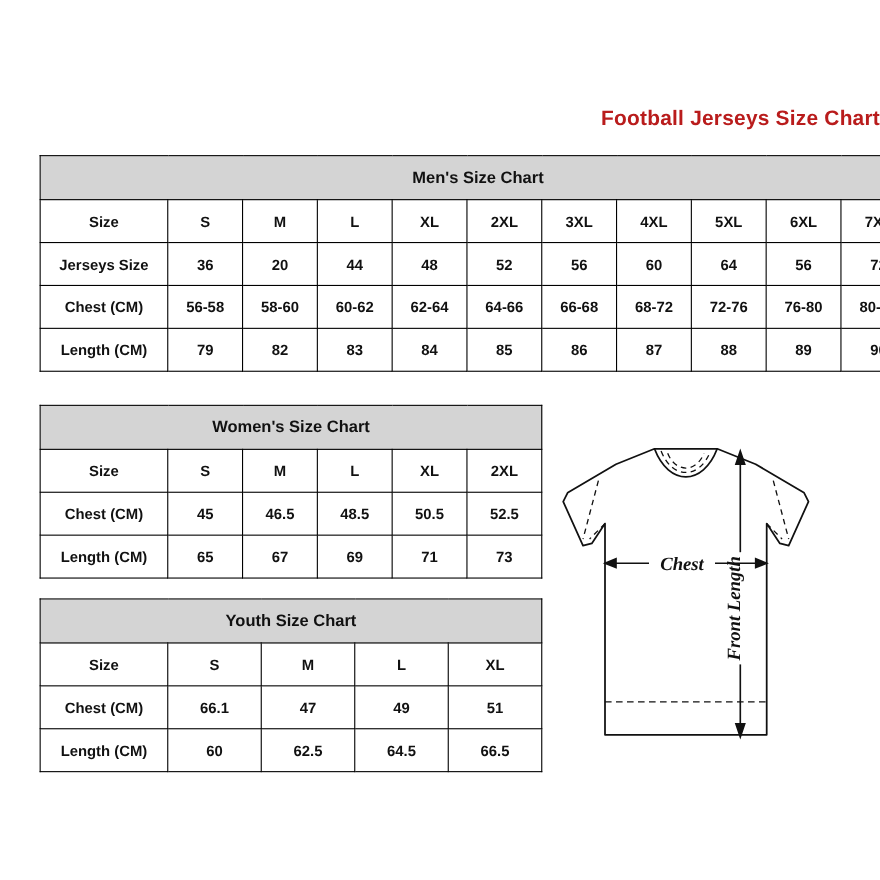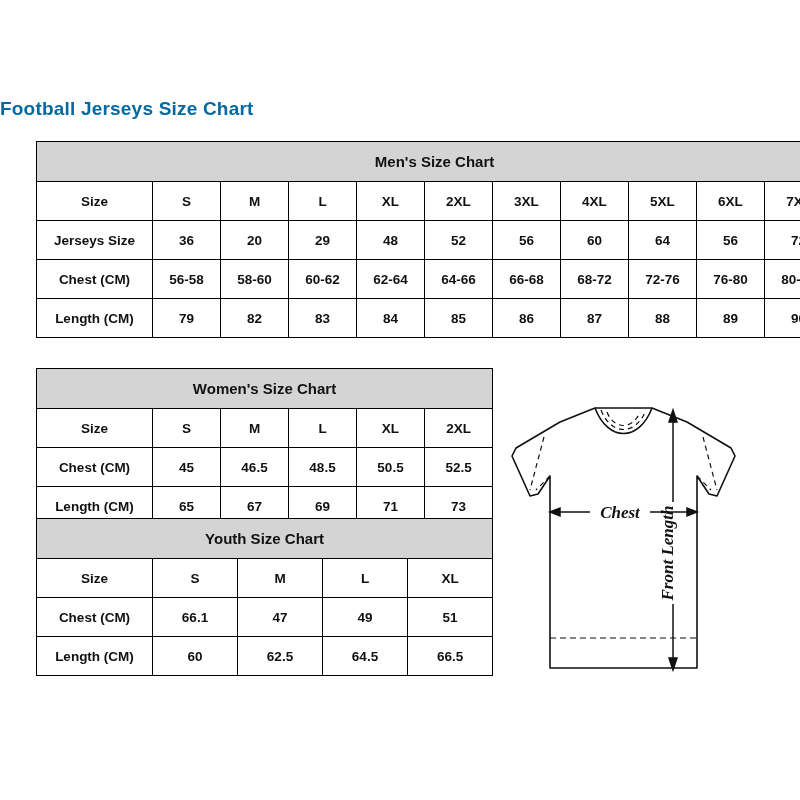--- a/index.html
+++ b/index.html
@@ -14,24 +14,24 @@
     color: #111111;
     position: relative;
     overflow: hidden;
   }
 
   #page-title {
     position: absolute;
     top: 98px;
     left: 0;
     width: 800px;
-    text-align: left;
+    text-align: right;
     font-size: 19px;
     font-weight: bold;
-    color: #0369a1;
+    color: #b91c1c;
     letter-spacing: 0.2px;
   }
 
   table.size-table {
     border-collapse: collapse;
     table-layout: fixed;
     position: absolute;
     background: #fff;
   }
   table.size-table td, table.size-table th {
@@ -72,21 +72,21 @@
     top: 368px;
     width: 456px;
     padding-left: 35px;
   }
   #womens-table col.lbl { width: 116px; }
   #womens-table col.val { width: 68px; }
 
   
   #youth-table {
     left: 36px;
-    top: 518px;
+    top: 544px;
     width: 456px;
     padding-left: 14px;
   }
   #youth-table col.lbl { width: 116px; }
   #youth-table col.val { width: 85px; }
 
   
   #shirt-diagram {
     position: absolute;
     left: 500px;
@@ -139,21 +139,21 @@
       <td>3XL</td>
       <td>4XL</td>
       <td>5XL</td>
       <td>6XL</td>
       <td>7XL</td>
     </tr>
     <tr>
       <td class="rowhead">Jerseys Size</td>
       <td>36</td>
       <td>20</td>
-      <td>29</td>
+      <td>44</td>
       <td>48</td>
       <td>52</td>
       <td>56</td>
       <td>60</td>
       <td>64</td>
       <td>56</td>
       <td>72</td>
     </tr>
     <tr>
       <td class="rowhead">Chest (CM)</td>

